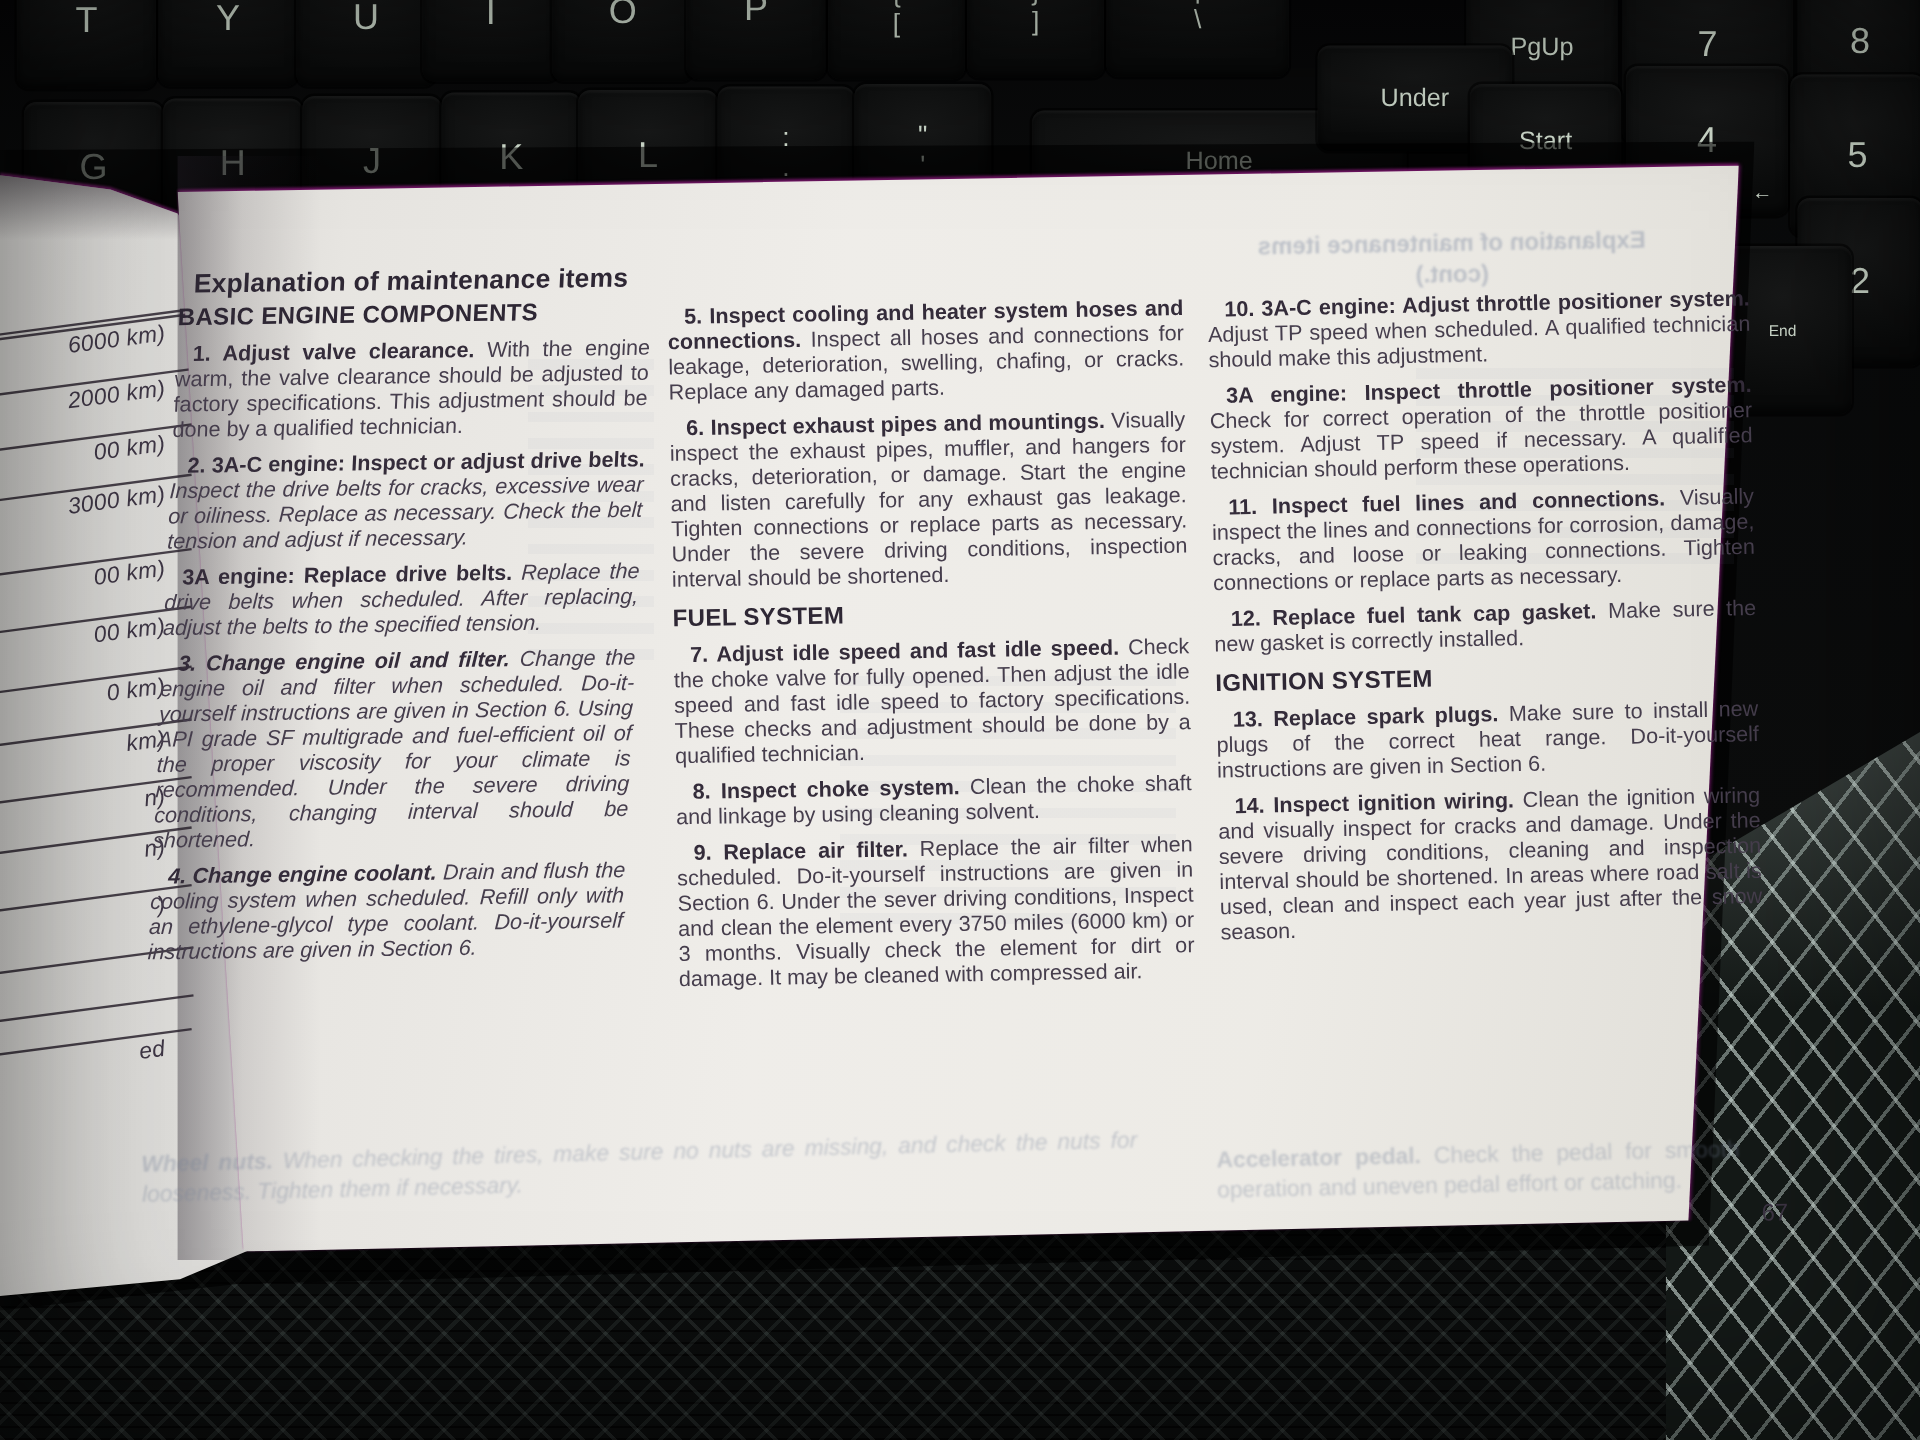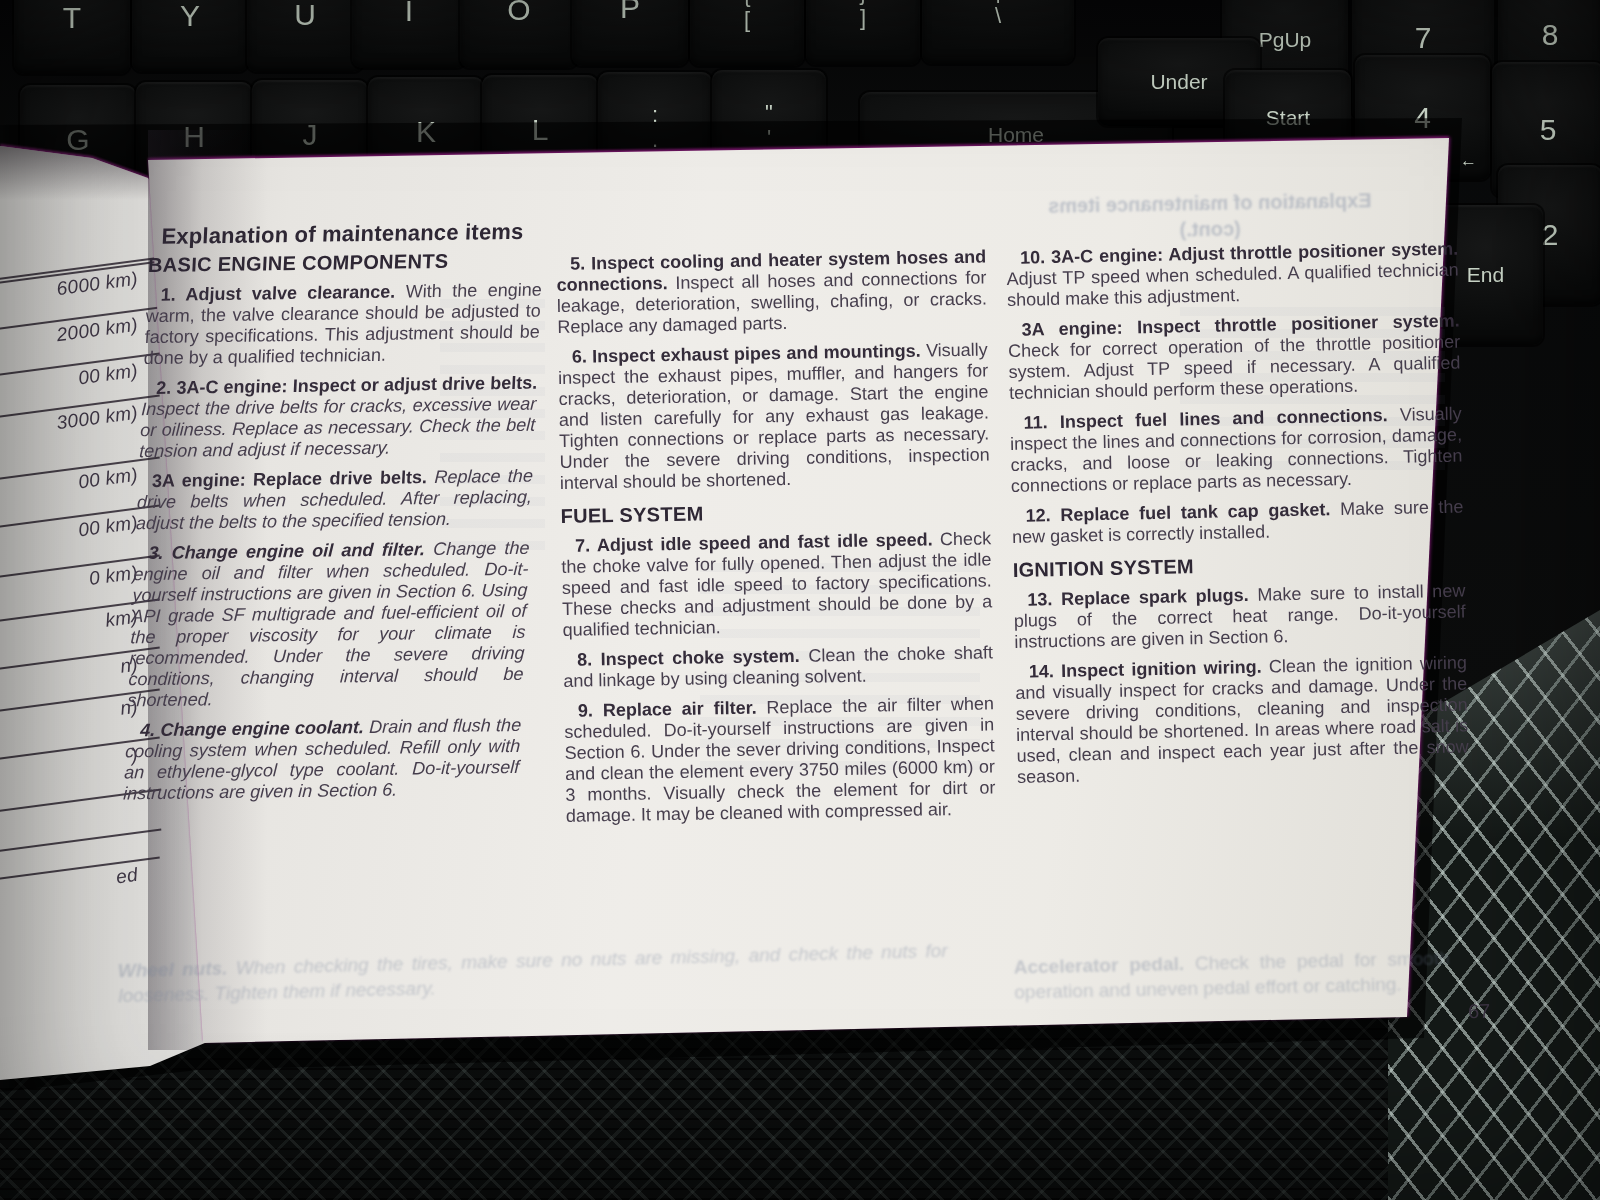--- a/index.html
+++ b/index.html
@@ -16,21 +16,21 @@
 
   
   .kb-band{position:absolute;left:0;top:0;width:1600px;height:235px;background:linear-gradient(#060607,#0b0c0c 70%,#0a0a0b);z-index:2;}
   .kb-right{position:absolute;left:1390px;top:0;width:210px;height:700px;background:linear-gradient(#08090a,#0c0d0d);z-index:2;}
   .key{position:absolute;border-radius:10px;z-index:3;
     background:radial-gradient(ellipse 90% 60% at 50% 30%, #171818 0%, #101111 55%, #0a0b0b 100%);
     box-shadow:inset 0 -5px 9px rgba(0,0,0,.65), inset 0 2px 2px rgba(255,255,255,.05), 0 0 0 2px rgba(0,0,0,.55);
     color:#ccd8ca;display:flex;align-items:center;justify-content:center;}
   .key .main{font-size:30px;}
   .key.word .main{font-size:21px;}
-  .key.small .main{font-size:21px;}
+  .key.small .main{font-size:13px;}
   .key .stack{display:flex;flex-direction:column;align-items:center;gap:3px;font-size:22px;line-height:22px;}
   .key .sub{position:absolute;right:13px;bottom:9px;font-size:17px;}
 
   
   .metal{position:absolute;left:1388px;top:600px;width:212px;height:600px;z-index:4;
     clip-path:polygon(0 135px,100% 10px,100% 100%,0 100%);
     background-color:#141917;
     background-image:
       repeating-linear-gradient(52deg, rgba(225,240,234,0.55) 0 3px, rgba(0,0,0,0) 3px 27px),
       repeating-linear-gradient(-52deg, rgba(205,222,216,0.45) 0 3px, rgba(0,0,0,0) 3px 27px),

